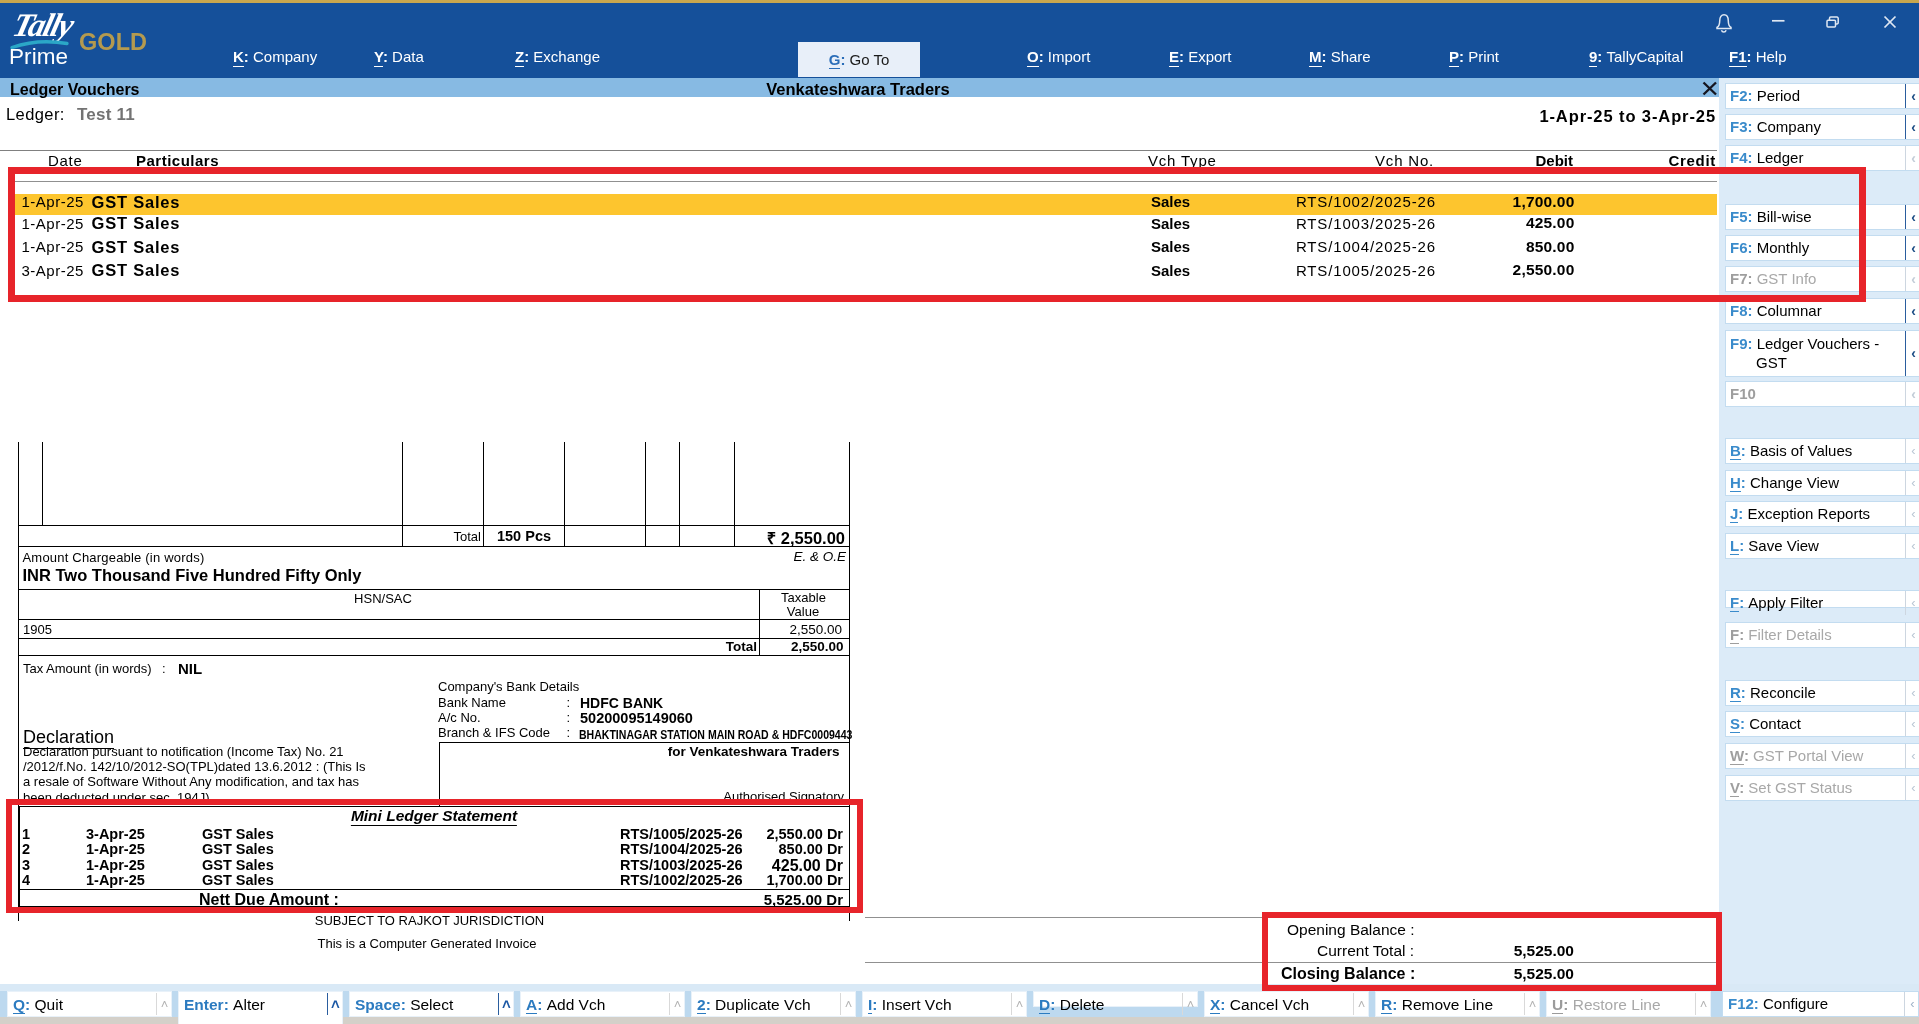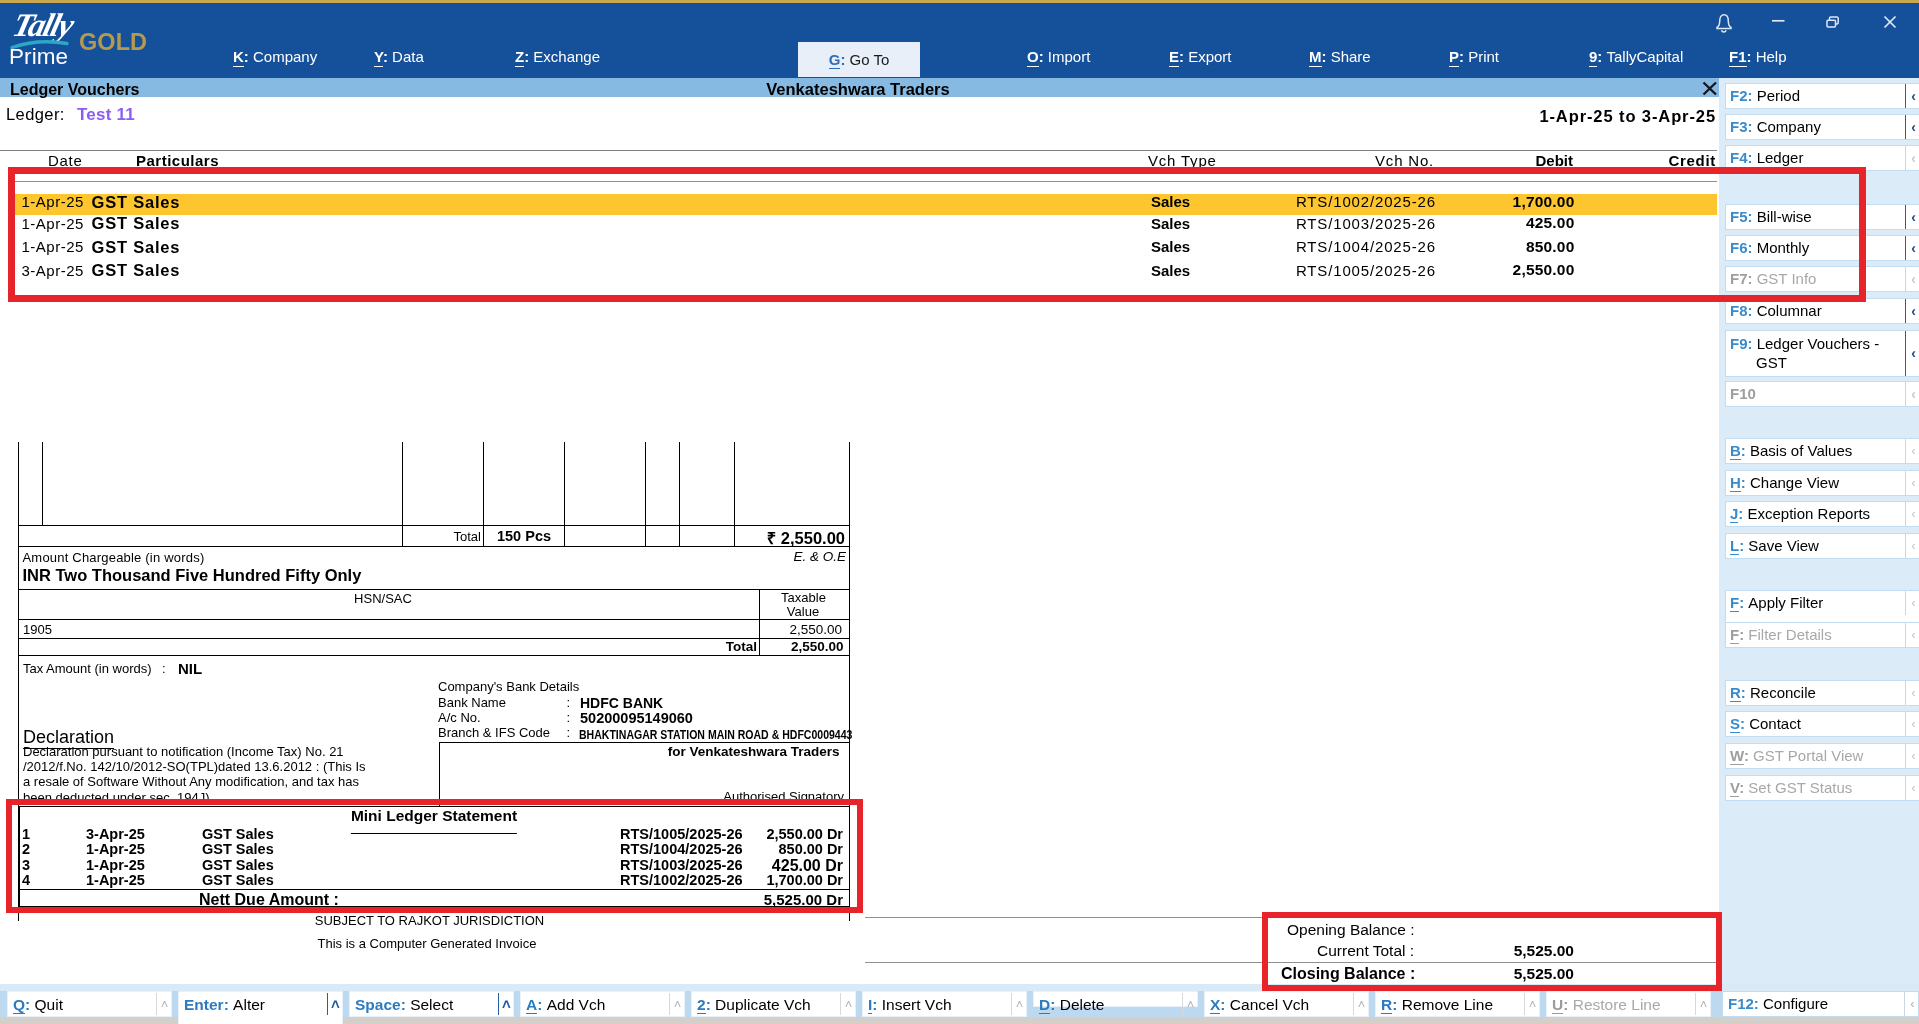--- a/index.html
+++ b/index.html
@@ -42,21 +42,21 @@
 </svg>
 </div>
 <div class="abs" style="left:0;top:78px;width:1719px;height:19px;background:#87bae3;"></div>
 <div class="abs" style="left:10px;top:80.5px;font-size:16px;color:#000;font-weight:bold;">Ledger Vouchers</div>
 <div class="abs" style="left:858px;top:80px;transform:translateX(-50%);font-size:16.5px;color:#000;font-weight:bold;">Venkateshwara Traders</div>
 <div class="abs" style="left:1702px;top:81px;"><svg width="16" height="15">
       <line x1="1.5" y1="1.5" x2="14" y2="13.5" stroke="#15151f" stroke-width="2.4"></line>
       <line x1="14" y1="1.5" x2="1.5" y2="13.5" stroke="#15151f" stroke-width="2.4"></line>
     </svg></div>
 <div class="abs" style="left:6px;top:104.5px;font-size:16.5px;color:#000;letter-spacing:0.4px;">Ledger:</div>
-<div class="abs" style="left:77px;top:105px;font-size:17px;color:#8b5cf6;font-weight:bold;letter-spacing:0.2px;">Test 11</div>
+<div class="abs" style="left:77px;top:105px;font-size:17px;color:#737373;font-weight:bold;letter-spacing:0.2px;">Test 11</div>
 <div class="abs" style="right:203px;top:107px;font-size:16.5px;color:#000;font-weight:bold;letter-spacing:0.9px;">1-Apr-25 to 3-Apr-25</div>
 <div class="abs" style="left:0px;top:150px;width:1717px;height:1px;background:#808080;"></div>
 <div class="abs" style="left:48px;top:152px;font-size:15px;color:#000;letter-spacing:0.7px;">Date</div>
 <div class="abs" style="left:136px;top:152px;font-size:15px;color:#000;font-weight:bold;letter-spacing:0.5px;">Particulars</div>
 <div class="abs" style="left:1148px;top:152px;font-size:15px;color:#000;letter-spacing:0.8px;">Vch Type</div>
 <div class="abs" style="right:485px;top:152px;font-size:15px;color:#000;letter-spacing:0.8px;">Vch No.</div>
 <div class="abs" style="right:346px;top:152px;font-size:15px;color:#000;font-weight:bold;">Debit</div>
 <div class="abs" style="right:203px;top:152px;font-size:15px;color:#000;font-weight:bold;letter-spacing:0.7px;">Credit</div>
 <div class="abs" style="left:8px;top:180.5px;width:1709px;height:1px;background:#909090;"></div>
 <div class="abs" style="left:8px;top:194px;width:1709px;height:20.5px;background:#fdc52e;"></div>
@@ -130,21 +130,21 @@
 <div class="abs" style="left:23px;top:726.5px;font-size:18px;color:#000;"><span style="border-bottom:1px solid #000;padding-bottom:1px;">Declaration</span></div>
 <div class="abs" style="left:23px;top:743.5px;font-size:13px;color:#000;">Declaration pursuant to notification (Income Tax) No. 21</div>
 <div class="abs" style="left:23px;top:758.9px;font-size:13px;color:#000;">/2012/f.No. 142/10/2012-SO(TPL)dated 13.6.2012 : (This Is</div>
 <div class="abs" style="left:23px;top:774.3px;font-size:13px;color:#000;">a resale of Software Without Any modification, and tax has</div>
 <div class="abs" style="left:23px;top:789.7px;font-size:13px;color:#000;">been deducted under sec. 194J)</div>
 <div class="abs" style="left:19px;top:806px;width:1px;height:100px;background:#000;"></div>
 <div class="abs" style="left:849px;top:806px;width:1px;height:100px;background:#000;"></div>
 <div class="abs" style="left:19px;top:806px;width:831px;height:1px;background:#000;"></div>
 <div class="abs" style="left:19px;top:889px;width:831px;height:1px;background:#000;"></div>
 <div class="abs" style="left:19px;top:905.5px;width:831px;height:1px;background:#000;"></div>
-<div class="abs" style="left:434px;top:807px;transform:translateX(-50%);font-size:15.5px;color:#000;font-weight:bold;"><span style="border-bottom:1.5px solid #000;padding-bottom:9px;">Mini Ledger Statement</span></div>
+<div class="abs" style="left:434px;top:807px;transform:translateX(-50%);font-size:15.5px;color:#000;font-weight:bold;"><span style="border-bottom:1.5px solid #000;padding-bottom:1px;font-style:italic;">Mini Ledger Statement</span></div>
 <div class="abs" style="left:22px;top:825.5px;font-size:14.5px;color:#000;font-weight:bold;">1</div>
 <div class="abs" style="left:86px;top:825.5px;font-size:14.5px;color:#000;font-weight:bold;">3-Apr-25</div>
 <div class="abs" style="left:202px;top:825.5px;font-size:14.5px;color:#000;font-weight:bold;">GST Sales</div>
 <div class="abs" style="left:620px;top:825.5px;font-size:14.5px;color:#000;font-weight:bold;">RTS/1005/2025-26</div>
 <div class="abs" style="right:1076px;top:825.5px;font-size:14.5px;color:#000;font-weight:bold;">2,550.00 Dr</div>
 <div class="abs" style="left:22px;top:841.1px;font-size:14.5px;color:#000;font-weight:bold;">2</div>
 <div class="abs" style="left:86px;top:841.1px;font-size:14.5px;color:#000;font-weight:bold;">1-Apr-25</div>
 <div class="abs" style="left:202px;top:841.1px;font-size:14.5px;color:#000;font-weight:bold;">GST Sales</div>
 <div class="abs" style="left:620px;top:841.1px;font-size:14.5px;color:#000;font-weight:bold;">RTS/1004/2025-26</div>
 <div class="abs" style="right:1076px;top:841.1px;font-size:14.5px;color:#000;font-weight:bold;">850.00 Dr</div>
@@ -283,21 +283,21 @@
 <div class="abs" style="left:1724.5px;top:501.2px;width:195px;height:26px;background:#fff;border:1px solid #c3dcf0;">
 <div class="abs" style="left:4.5px;top:0;width:170px;height:24px;line-height:24px;font-size:15px;color:#000;"><span class="b" style="color:#3a8bcb;border-bottom:1.5px solid #3a8bcb;">J</span><span class="b" style="color:#3a8bcb;">:</span>&nbsp;Exception Reports</div>
 <div class="abs" style="left:179px;top:0;width:1.5px;height:24px;background:#cdd6e0;"></div>
 <div class="abs" style="left:180px;top:0;width:16px;height:24px;text-align:center;line-height:24px;font-size:13px;color:#b9c6d4;">‹</div>
 </div>
 <div class="abs" style="left:1724.5px;top:532.8px;width:195px;height:26px;background:#fff;border:1px solid #c3dcf0;">
 <div class="abs" style="left:4.5px;top:0;width:170px;height:24px;line-height:24px;font-size:15px;color:#000;"><span class="b" style="color:#3a8bcb;border-bottom:1.5px solid #3a8bcb;">L</span><span class="b" style="color:#3a8bcb;">:</span>&nbsp;Save View</div>
 <div class="abs" style="left:179px;top:0;width:1.5px;height:24px;background:#cdd6e0;"></div>
 <div class="abs" style="left:180px;top:0;width:16px;height:24px;text-align:center;line-height:24px;font-size:13px;color:#b9c6d4;">‹</div>
 </div>
-<div class="abs" style="left:1724.5px;top:590px;width:195px;height:33px;background:#fff;border:1px solid #c3dcf0;">
+<div class="abs" style="left:1724.5px;top:590px;width:195px;height:18px;background:#fff;border:1px solid #c3dcf0;">
 <div class="abs" style="left:4.5px;top:0;width:170px;height:24px;line-height:24px;font-size:15px;color:#000;"><span class="b" style="color:#3a8bcb;border-bottom:1.5px solid #3a8bcb;">F</span><span class="b" style="color:#3a8bcb;">:</span>&nbsp;Apply Filter</div>
 <div class="abs" style="left:179px;top:0;width:1.5px;height:24px;background:#cdd6e0;"></div>
 <div class="abs" style="left:180px;top:0;width:16px;height:24px;text-align:center;line-height:24px;font-size:13px;color:#b9c6d4;">‹</div>
 </div>
 <div class="abs" style="left:1724.5px;top:621.6px;width:195px;height:26px;background:#fff;border:1px solid #c3dcf0;">
 <div class="abs" style="left:4.5px;top:0;width:170px;height:24px;line-height:24px;font-size:15px;color:#a8a8a8;"><span class="b" style="color:#9e9e9e;border-bottom:1.5px solid #9e9e9e;">F</span><span class="b" style="color:#9e9e9e;">:</span>&nbsp;Filter Details</div>
 <div class="abs" style="left:179px;top:0;width:1.5px;height:24px;background:#cdd6e0;"></div>
 <div class="abs" style="left:180px;top:0;width:16px;height:24px;text-align:center;line-height:24px;font-size:13px;color:#b9c6d4;">‹</div>
 </div>
 <div class="abs" style="left:1724.5px;top:679.8px;width:195px;height:26px;background:#fff;border:1px solid #c3dcf0;">

